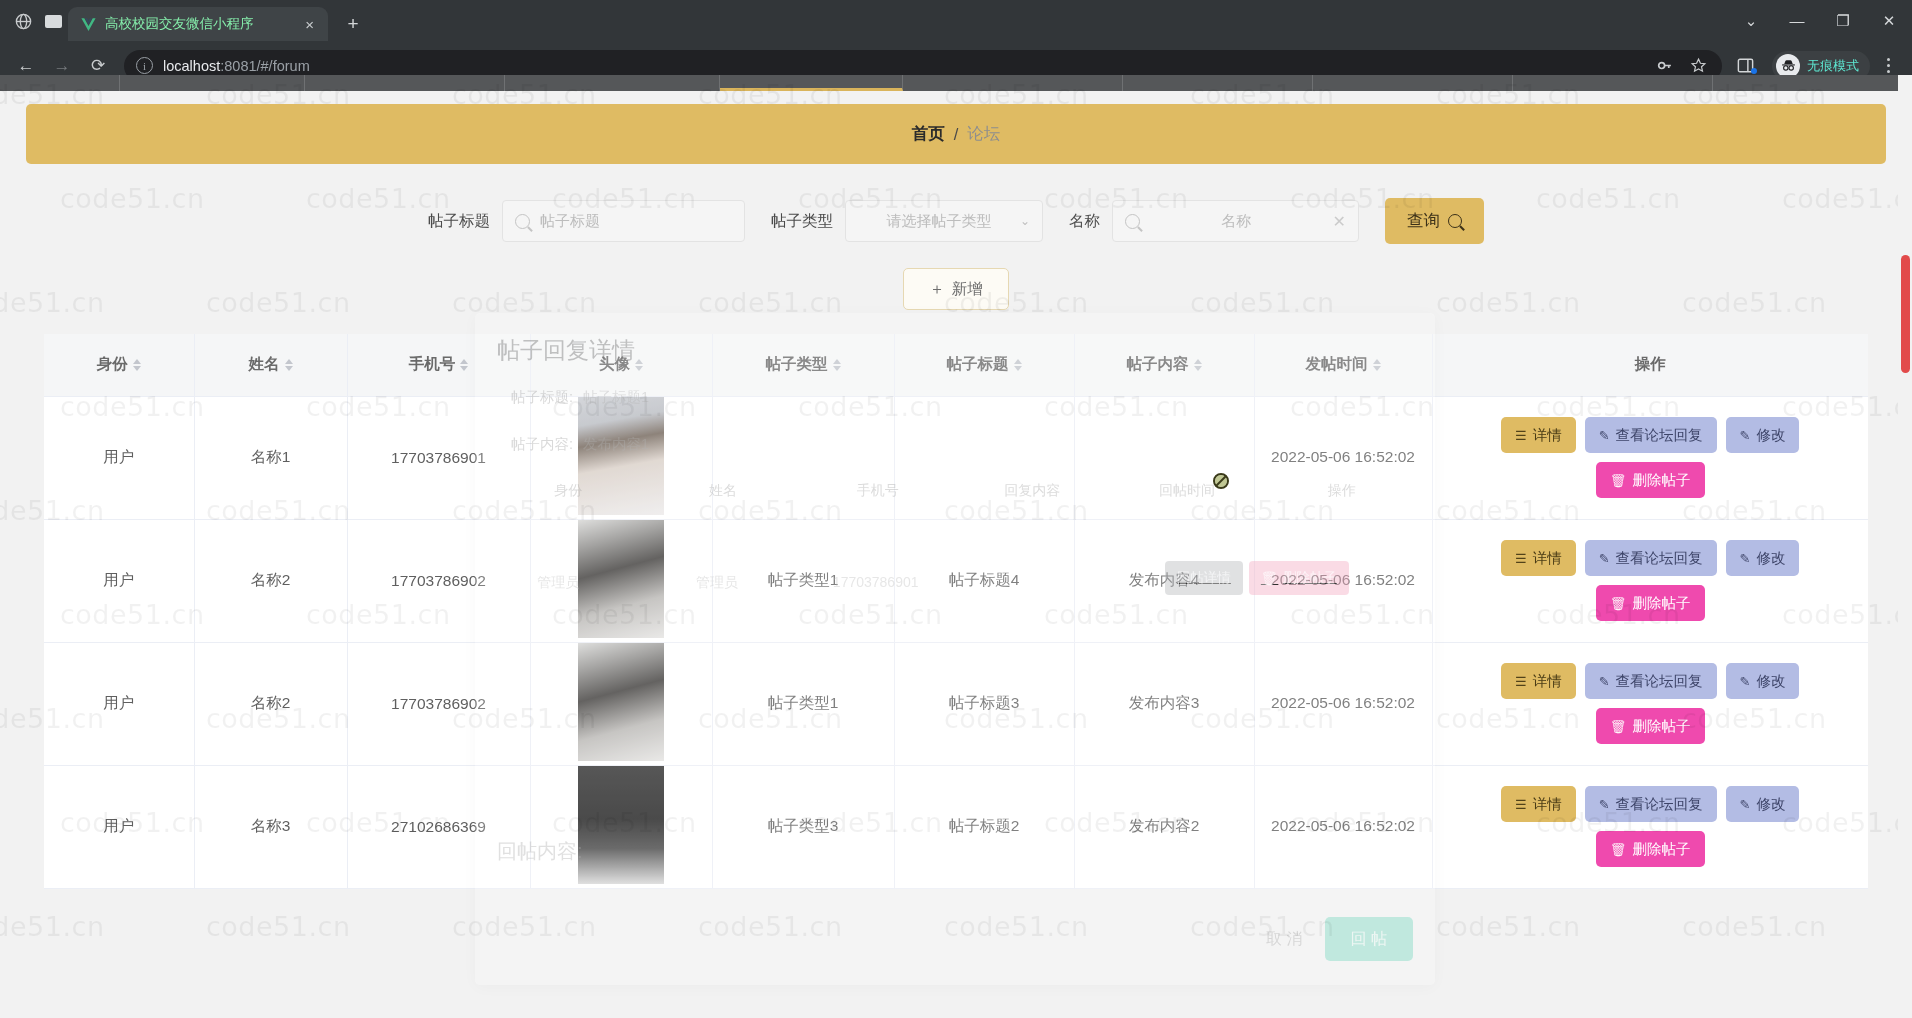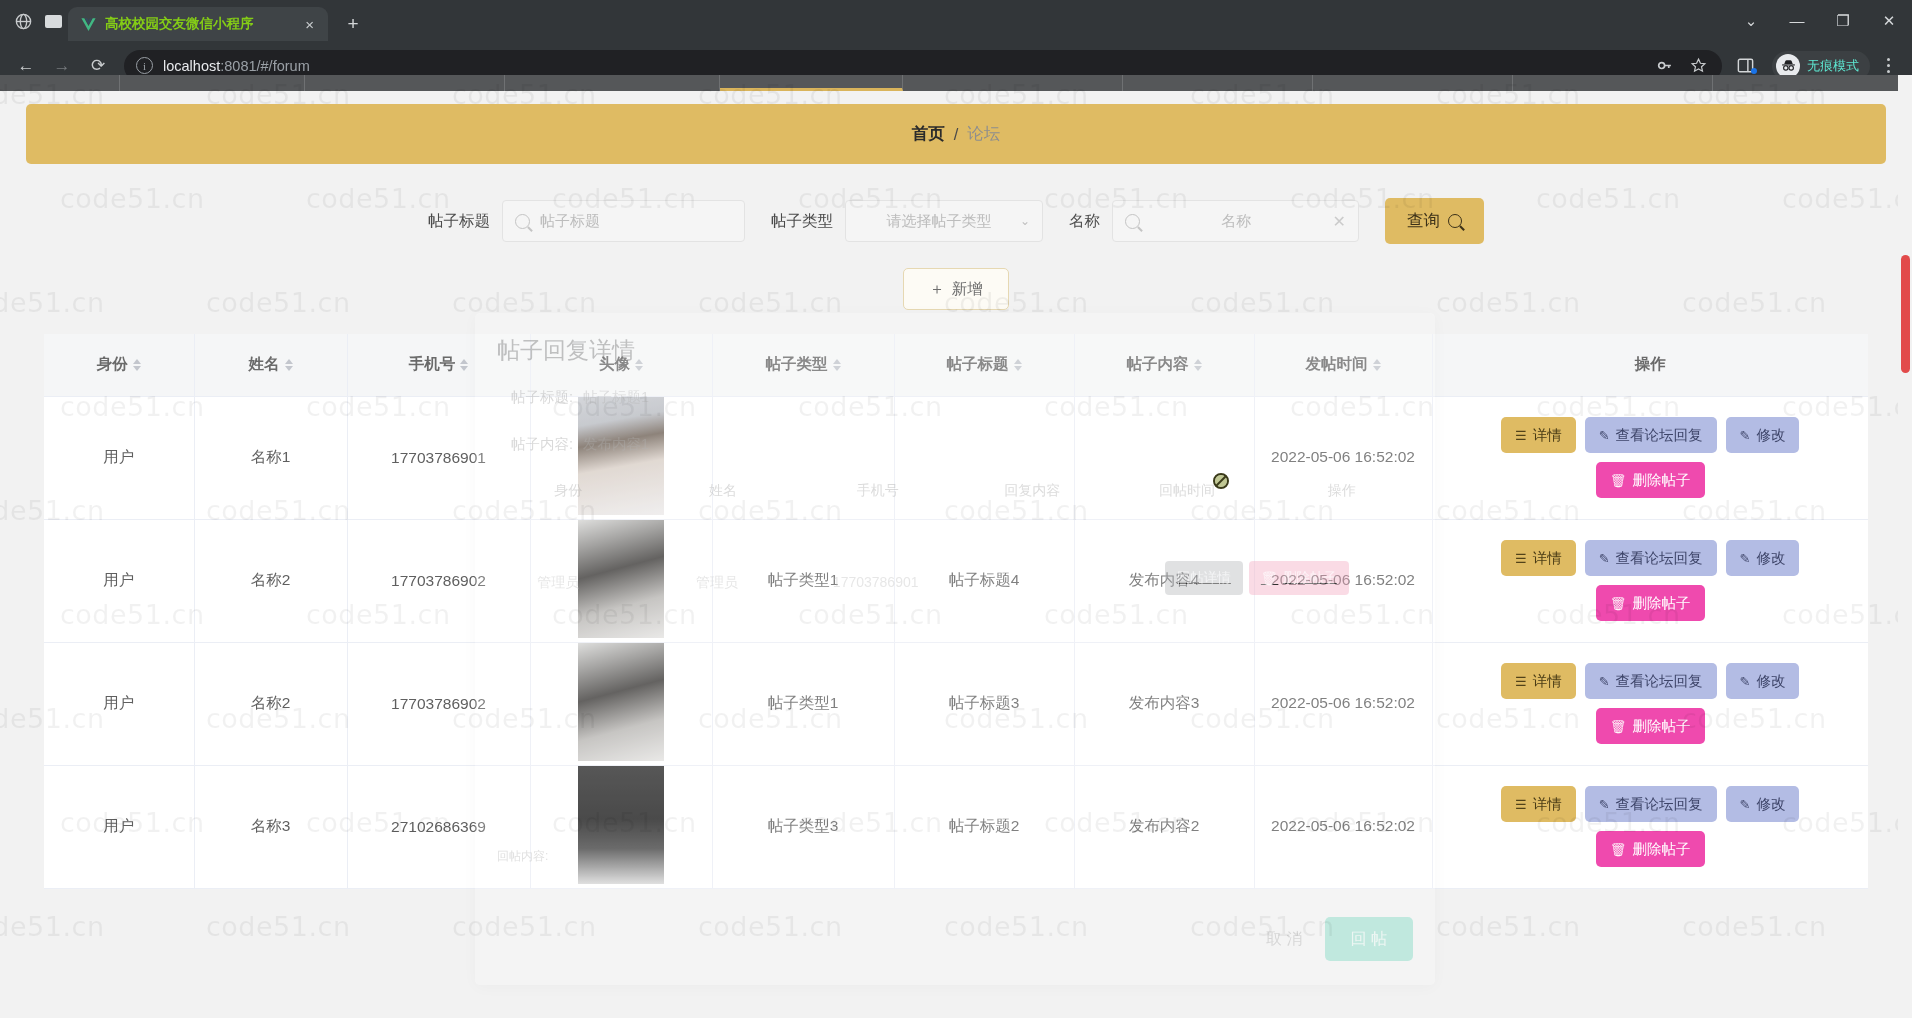--- a/index.html
+++ b/index.html
@@ -34,22 +34,22 @@
     height: 34px; min-width: 260px; background: #3f4447;
     border-radius: 9px 9px 0 0; display: flex; align-items: center;
     padding: 0 10px 0 12px; gap: 8px; position: relative;
   }
   .tab.active { background: #3f4447; }
   .tab-fav {
     width: 17px; height: 17px; flex: 0 0 auto; display:flex;
     align-items:center; justify-content:center;
   }
   .tab-title {
-    color: #84cc16; font-size: 13.5px; white-space: nowrap;
-    overflow: hidden; text-overflow: ellipsis; flex: 1 1 auto; font-weight: bold;
+    color: #86efac; font-size: 13.5px; white-space: nowrap;
+    overflow: hidden; text-overflow: ellipsis; flex: 1 1 auto;
   }
   .tab-close { color: #c8ccce; font-size: 15px; padding: 0 4px; }
   .newtab {
     width: 34px; height: 34px; display: flex; align-items: center;
     justify-content: center; color: #d3d6d8; font-size: 19px;
     margin-left: 8px; margin-bottom: 0px;
   }
 
   .toolbar {
     height: 49px; background: #323639; display: flex;
@@ -658,21 +658,21 @@
       <div class="dlg-ghostbtns">
         <div class="gb grey">
           <span>回帖详情</span>
         </div>
         <div class="gb pink">
           <span>🗑</span>
           <span>删除帖子</span>
         </div>
       </div>
 
-      <div style="position:absolute;left:22px;bottom:120px;font-size:12px;color:#c2c2c2;">回帖内容:</div>
+      <div style="position:absolute;left:22px;bottom:120px;font-size:20px;color:#c2c2c2;">回帖内容:</div>
 
       <div class="dlg-footer">
         <span class="dlg-cancel">取 消</span>
         <button class="dlg-ok">回 帖</button>
       </div>
     </div>
   </div>
 
   <div class="wm" id="wm">
       <span style="left: -40px; top: 4px;">code51.cn</span>

